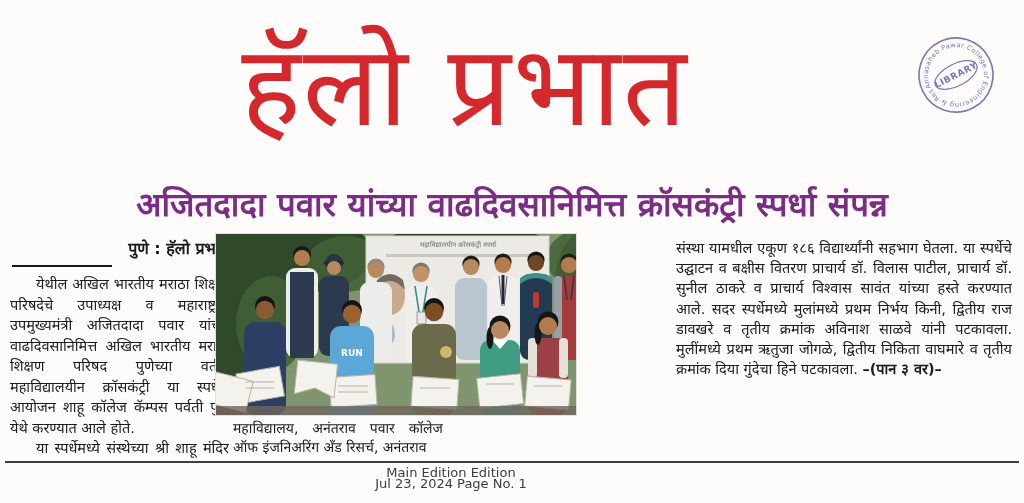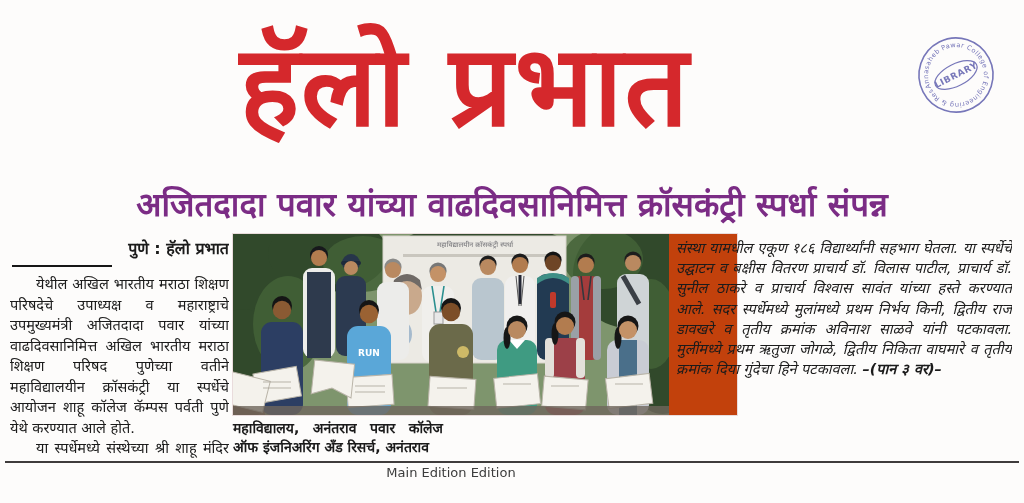--- a/index.html
+++ b/index.html
@@ -7,40 +7,40 @@
   body {
     position:relative;
     background:#fdfcfb;
     font-family:"DejaVu Sans","Liberation Sans",sans-serif;
     color:#1b1b1b;
     overflow:hidden;
   }
   .masthead {
     position:absolute; top:0; left:0; width:930px; height:178px;
     text-align:center; line-height:172px;
-    font-size:112px; font-weight:bold; color:#d5282c;
+    font-size:112px; font-weight:normal; color:#d5282c;
     letter-spacing:2px; white-space:nowrap;
   }
   .stamp { position:absolute; top:30px; right:16px; width:104px; height:90px; opacity:.85; }
   .headline {
     position:absolute; top:178px; left:0; width:1024px; height:58px;
     text-align:center; line-height:54px;
     font-size:33px; font-weight:bold; color:#7b2c85; white-space:nowrap;
   }
   .col { position:absolute; top:238px; font-size:14.5px; line-height:20.5px; text-align:justify; }
   .col-left  { left:10px;  width:219px; height:224px; overflow:hidden; }
-  .col-right { left:676px; width:336px; height:224px; overflow:hidden; line-height:20.2px;font-style:italic; }
+  .col-right { left:676px; width:336px; height:224px; overflow:hidden; line-height:20.2px; }
   .dateline { font-weight:bold; font-size:16px; line-height:22px; text-align:right; }
   .dateline-rule { width:100px; height:0; border-bottom:2px solid #161616; margin:5px 0 7px 2px; }
   .para-indent { text-indent:26px; }
   .photo-wrap {
-    position:absolute; top:234px; left:233px; width:504px; height:181px;
-    background:#c2410c; overflow:hidden; box-shadow:0 0 0 1px #e9dcdc;
-  }
-  .captions { position:absolute; top:419px; left:233px; width:436px; display:flex; gap:31px;font-weight:bold; }
+    position:absolute; top:234px; left:216px; width:360px; height:181px;
+    background:#86efac; overflow:hidden; box-shadow:0 0 0 1px #e9dcdc;
+  }
+  .captions { position:absolute; top:419px; left:233px; width:436px; display:flex; gap:31px; }
   .caption-col { width:210px; font-size:14px; line-height:18.5px; text-align:justify; }
   .bottom-rule { position:absolute; top:461px; left:5px; width:1014px; height:2px; background:#3f3c3c; }
   .footer {
     position:absolute; top:467px; left:233px; width:436px;
     text-align:center; font-size:13px; line-height:11px; color:#3c3c3c;
   }
   .jump { font-weight:bold; white-space:nowrap; }
 </style>
 </head>
 <body>
@@ -236,13 +236,14 @@
 </div>
 
 <div class="captions">
   <div class="caption-col">महाविद्यालय, अनंतराव पवार कॉलेज ऑफ इंजनिअरिंग अँड रिसर्च, अनंतराव</div>
 </div>
 
 <div class="bottom-rule"></div>
 
 <div class="footer">
   <div>Main Edition Edition</div>
+  <div>Jul 23, 2024 Page No. 1</div>
 </div>
 
 </body></html>

